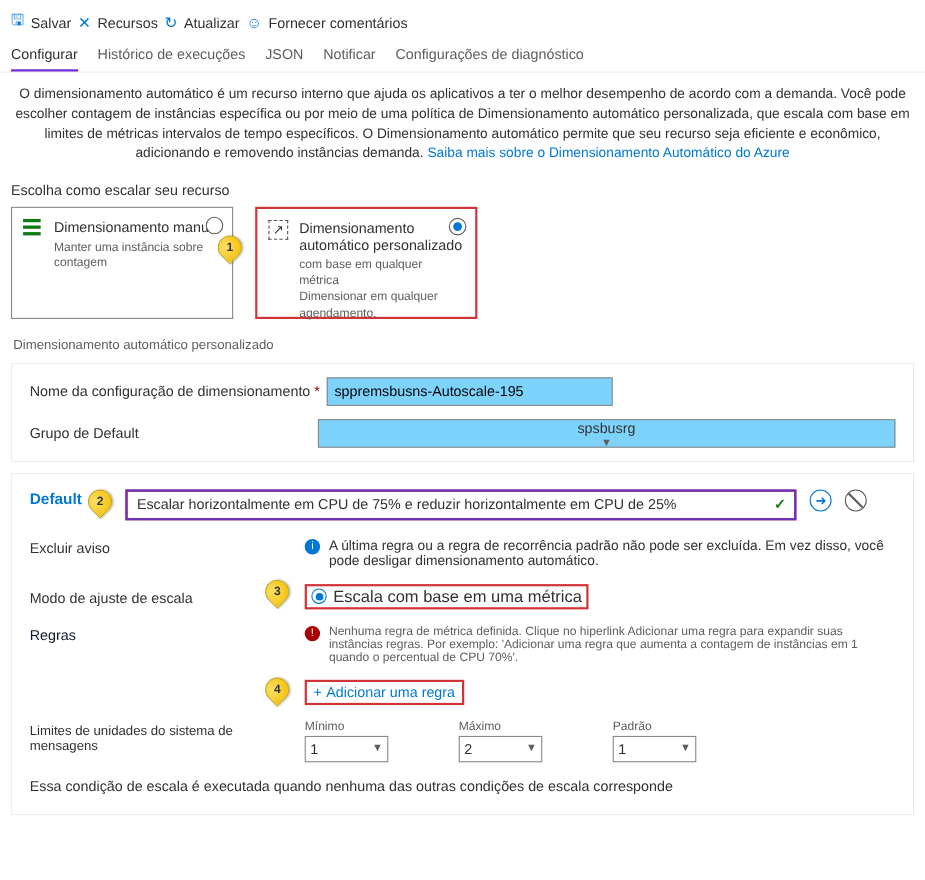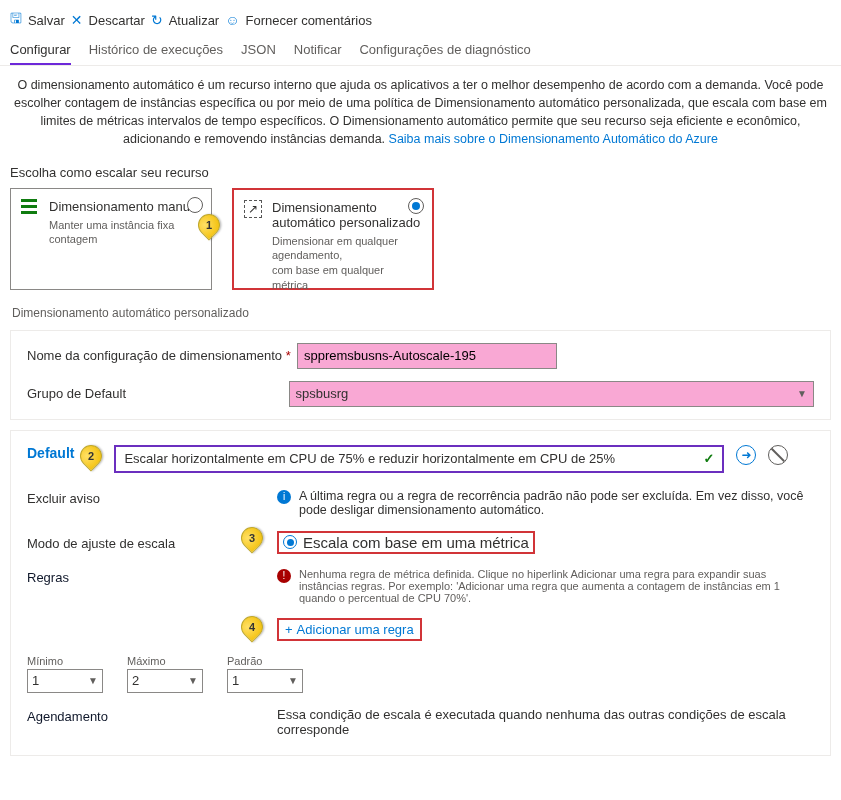--- a/index.html
+++ b/index.html
@@ -101,24 +101,24 @@
   .form-panel {
     margin: 4px 10px 10px;
     border: 1px solid #edebe9;
     padding: 12px 16px;
   }
   .form-row { display:flex; align-items:center; margin-bottom: 12px; }
   .form-row label { width: 270px; font-size:13px; }
   .req { color:#a80000; }
   .text-input, .select {
     border:1px solid #8a8886; height:26px; font-size:13px; padding:0 6px;
-    background:#f9a8d4;
+    background:#7dd3fc;
   }
   .text-input { width: 260px; }
-  .select.wide { width: 542px; display:flex; align-items:center; justify-content:space-between; padding-right:6px;}
+  .select.wide { width: 542px; display:flex; align-items:center; justify-content:space-between; padding-right:6px;flex-direction:column;}
   .chev { font-size:10px; color:#605e5c; }
   .default-panel {
     margin: 0 10px 10px;
     border: 1px solid #edebe9;
     padding: 14px 16px 18px;
     position: relative;
   }
   .default-header { display:flex; align-items:flex-start; gap:12px; margin-bottom:16px; }
   .default-link { color:#0078d4; font-weight:600; font-size:14px; cursor:pointer; }
   .scale-name {
@@ -151,36 +151,36 @@
   .radio-opt { display:flex; align-items:center; gap:6px; font-size:15px; cursor:pointer;}
   .radio-sm { width:14px;height:14px;border:1px solid #605e5c;border-radius:50%;display:inline-flex;align-items:center;justify-content:center;}
   .radio-sm.on { border-color:#0078d4; }
   .radio-sm.on::after{content:"";width:7px;height:7px;background:#0078d4;border-radius:50%;}
   .redbox { border:2px solid #d13438; padding:1px 4px; }
   .add-rule {
     color:#0078d4; font-size:13px; cursor:pointer;
     display:inline-flex;align-items:center;gap:4px;
     border:2px solid #d13438; padding:2px 6px;
   }
-  .limits-row { display:flex; gap:24px; }
+  .limits-row { display:flex; gap:64px; }
   .lim-col label { font-size:11px; color:#605e5c; display:block; margin-bottom:2px;}
   .lim-sel { border:1px solid #8a8886; height:24px; width:76px; font-size:13px; padding:0 4px; display:flex; align-items:center; justify-content:space-between;}
   .small { font-size:11px; color:#0f172a; }
 </style>
 </head>
 <body>
 
 <div class="toolbar">
   <div class="toolbar-btn">
     <span class="ico">🖫</span>
     <span>Salvar</span>
   </div>
   <div class="toolbar-btn">
     <span class="ico">✕</span>
-    <span>Descartar</span>
+    <span>Recursos</span>
   </div>
   <div class="toolbar-btn">
     <span class="ico">↻</span>
     <span>Atualizar</span>
   </div>
   <div class="toolbar-btn">
     <span class="ico">☺</span>
     <span>Fornecer comentários</span>
   </div>
 </div>
@@ -204,37 +204,37 @@
   <div class="card">
     <div class="icon-slot">
       <div class="hamburger">
           <span></span>
           <span></span>
           <span></span>
         </div>
     </div>
     <div>
       <div class="title">Dimensionamento manual</div>
-      <div class="desc">Manter uma instância fixa contagem</div>
+      <div class="desc">Manter uma instância sobre contagem</div>
     </div>
     <div class="radio"></div>
   </div>
 
   <div class="callout" style="left:198px; top:26px;">
       <span>1</span>
     </div>
 
   <div class="card selected">
     <div class="icon-slot">
       <div class="launch-icon">↗</div>
     </div>
     <div>
       <div class="title">Dimensionamento automático personalizado</div>
+      <div class="desc">com base em qualquer métrica</div>
       <div class="desc">Dimensionar em qualquer agendamento,</div>
-      <div class="desc">com base em qualquer métrica</div>
     </div>
     <div class="radio sel"></div>
   </div>
 </div>
 
 <div class="subheading">Dimensionamento automático personalizado</div>
 
 <div class="form-panel">
   <div class="form-row">
     <label>
@@ -302,20 +302,21 @@
           <span>4</span>
         </div>
       <span class="add-rule">
         <span>+</span>
         <span>Adicionar uma regra</span>
       </span>
     </div>
   </div>
 
   <div class="drow">
+    <div class="lab" style="font-size:12px;">Limites de unidades do sistema de mensagens</div>
     <div class="val limits-row">
       <div class="lim-col">
         <label>Mínimo</label>
         <div class="lim-sel">
           <span>1</span>
           <span class="chev">▼</span>
         </div>
       </div>
       <div class="lim-col">
         <label>Máximo</label>
@@ -328,17 +329,16 @@
         <label>Padrão</label>
         <div class="lim-sel">
           <span>1</span>
           <span class="chev">▼</span>
         </div>
       </div>
     </div>
   </div>
 
   <div class="drow" style="margin-bottom:0;">
-    <div class="lab small">Agendamento</div>
     <div class="val" style="font-size:13px;">Essa condição de escala é executada quando nenhuma das outras condições de escala corresponde</div>
   </div>
 
 </div>
 
 </body></html>

